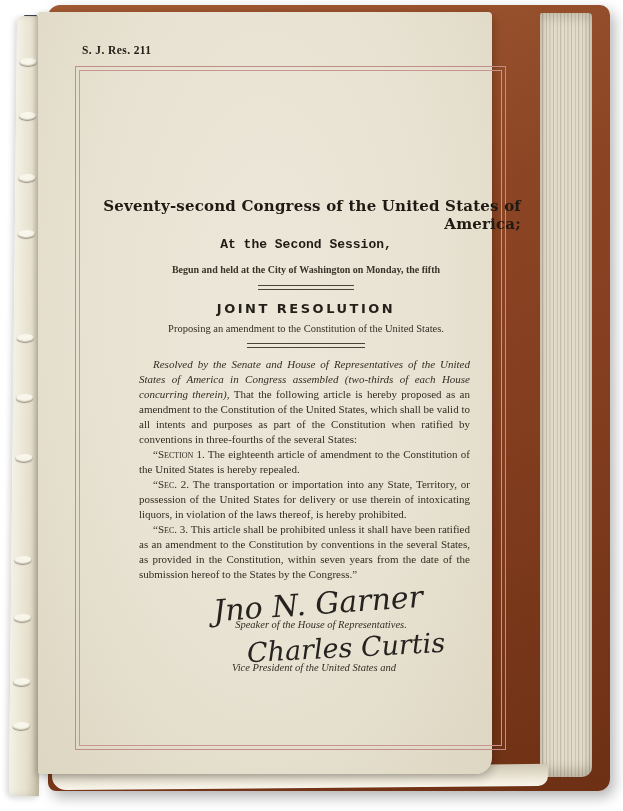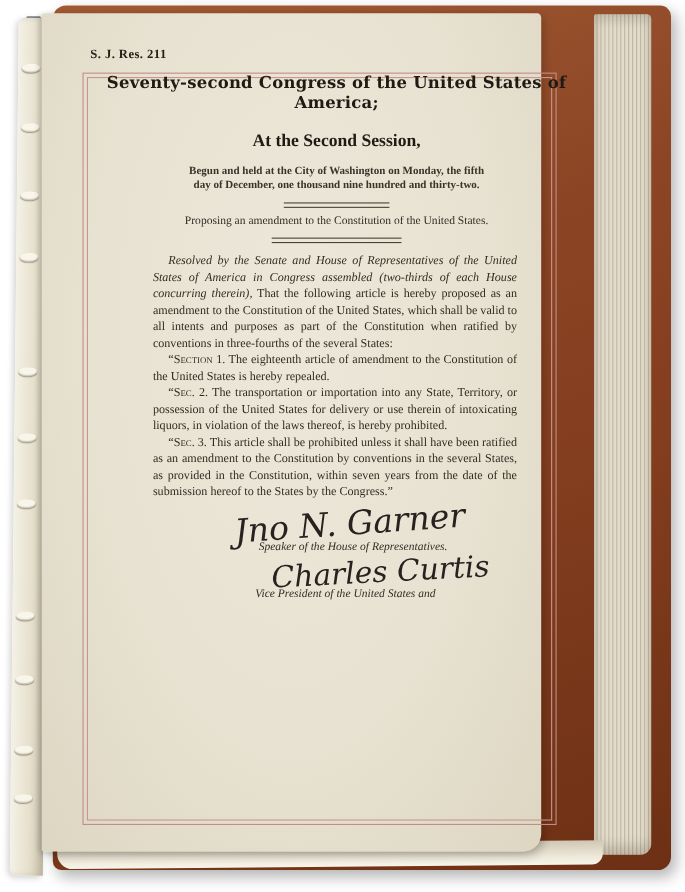--- a/index.html
+++ b/index.html
@@ -64,23 +64,23 @@
     font-weight:bold;font-size:11.5px;letter-spacing:0.4px;color:#262019;
   }
 
   .content{
     position:absolute;left:53px;top:54px;width:430px;
     text-align:center;
   }
 
   .congress{
     font-family:"DejaVu Serif", serif;font-weight:bold;font-size:15px;
-    letter-spacing:0.2px;color:#1f1a13;
+    letter-spacing:0.2px;color:#1f1a13;margin-top:131px;text-align:right;
   }
-  .session{font-family:Liberation Serif, serif;font-weight:bold;font-size:16px;margin-top:18px;color:#1f1a13;}
+  .session{font-family:Liberation Mono, monospace;font-weight:bold;font-size:13px;margin-top:4px;color:#1f1a13;}
   .convened{font-size:10px;font-weight:bold;line-height:13px;margin-top:11px;color:#3a332a;}
   .double-rule{height:3px;border-top:1px solid #4a4238;border-bottom:1px solid #4a4238;margin:9px auto 0;}
   .rule1{width:96px;}
   .rule2{width:118px;}
   .jr-title{
     font-family:"DejaVu Sans", sans-serif;font-weight:bold;font-size:13px;
     letter-spacing:2.5px;margin-top:11px;color:#241f18;
   }
   .jr-sub{font-size:10.5px;margin-top:7px;color:#342d24;}
 
@@ -138,25 +138,25 @@
 
     <div class="sjres">S. J. Res. 211</div>
 
     <div class="content">
 
       <div class="congress">Seventy-second Congress of the United States of America;</div>
       <div class="session">At the Second Session,</div>
 
       <div class="convened">
         <div>Begun and held at the City of Washington on Monday, the fifth</div>
-        <div>day of December, one thousand nine hundred and thirty-two.</div>
       </div>
 
       <div class="double-rule rule1"></div>
 
+      <div class="jr-title">JOINT RESOLUTION</div>
       <div class="jr-sub">Proposing an amendment to the Constitution of the United States.</div>
 
       <div class="double-rule rule2"></div>
 
       <div class="bodytext">
         <p><span class="it">Resolved by the Senate and House of Representatives of the United States of America in Congress assembled (two-thirds of each House concurring therein),</span><span> That the following article is hereby proposed as an amendment to the Constitution of the United States, which shall be valid to all intents and purposes as part of the Constitution when ratified by conventions in three-fourths of the several States:</span></p>
 
 
         <p><span class="sc">“Section 1.</span><span> The eighteenth article of amendment to the Constitution of the United States is hereby repealed.</span></p>
 

